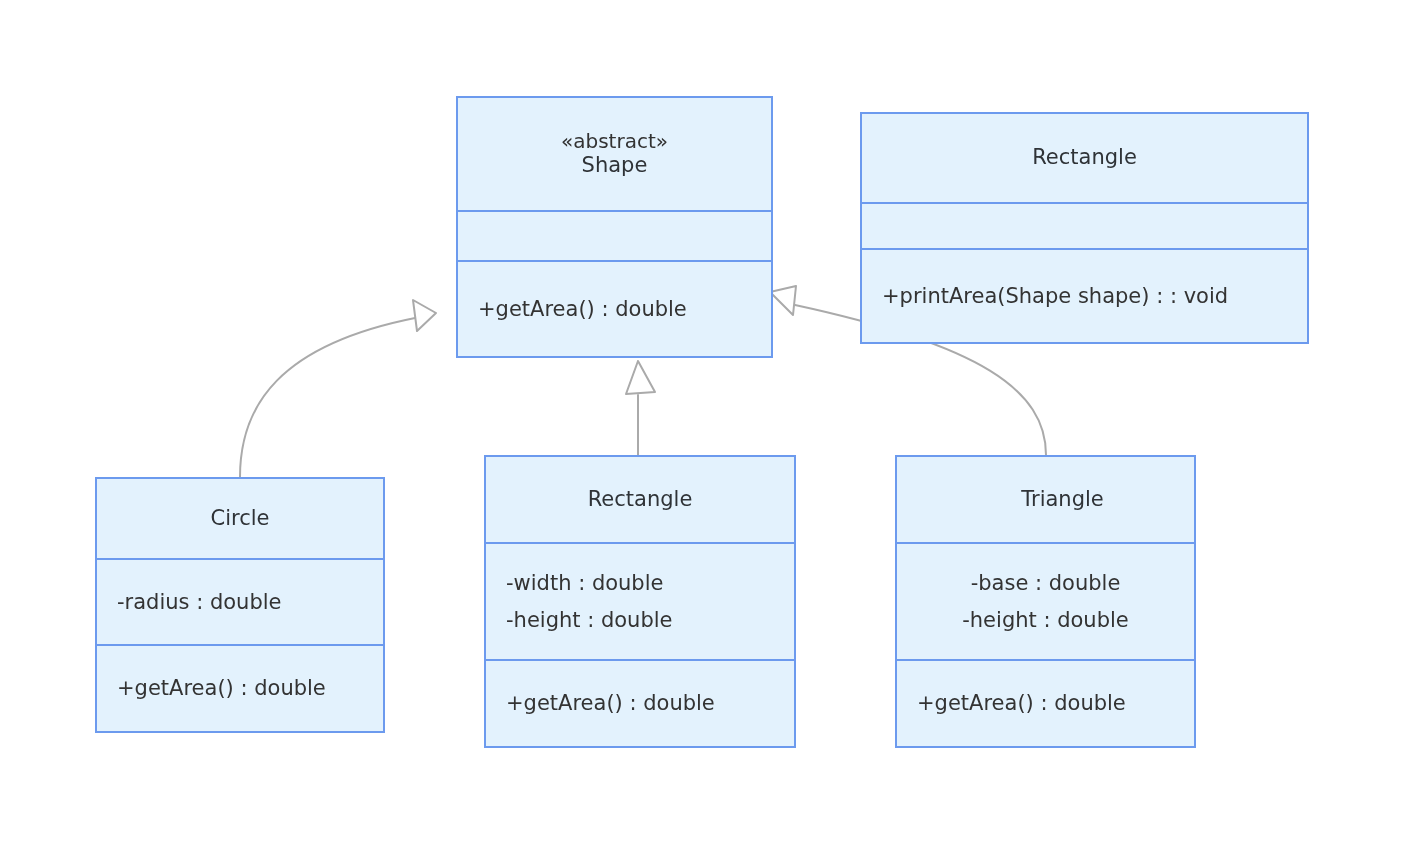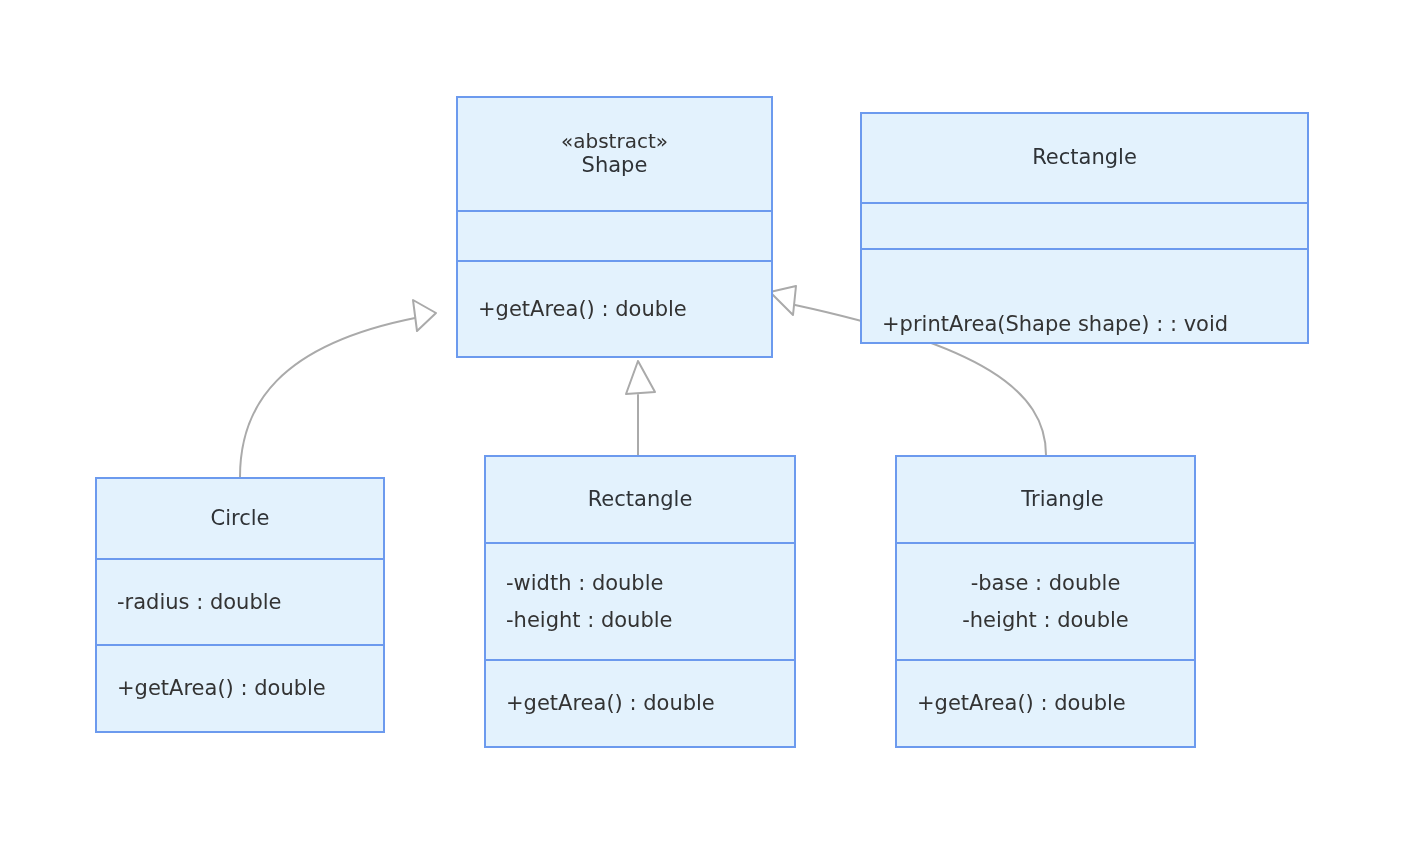--- a/index.html
+++ b/index.html
@@ -97,21 +97,21 @@
   #class-circle     { left: 95px;  top: 477px; width: 290px; height: 256px; }
   #class-rectangle  { left: 484px; top: 455px; width: 312px; height: 293px; }
   #class-triangle   { left: 895px; top: 455px; width: 301px; height: 293px; }
 
   #class-shape     .uml-title   { height: 113px; }
   #class-shape     .s-attrs     { height: 48px; }
   #class-shape     .s-ops       { height: 95px; }
 
   #class-shapeutil .uml-title   { height: 89px; }
   #class-shapeutil .s-attrs     { height: 44px; }
-  #class-shapeutil .s-ops       { height: 93px; justify-content: flex-end; }
+  #class-shapeutil .s-ops       { height: 93px; }
 
   #class-circle    .uml-title   { height: 79px; }
   #class-circle    .s-attrs     { height: 84px; }
   #class-circle    .s-ops       { height: 85px; }
 
   #class-rectangle .uml-title   { height: 85px; text-align: right; }
   #class-rectangle .s-attrs     { height: 115px; }
   #class-rectangle .s-ops       { height: 85px; }
 
   #class-triangle  .uml-title   { height: 85px; padding-left: 40px; }

